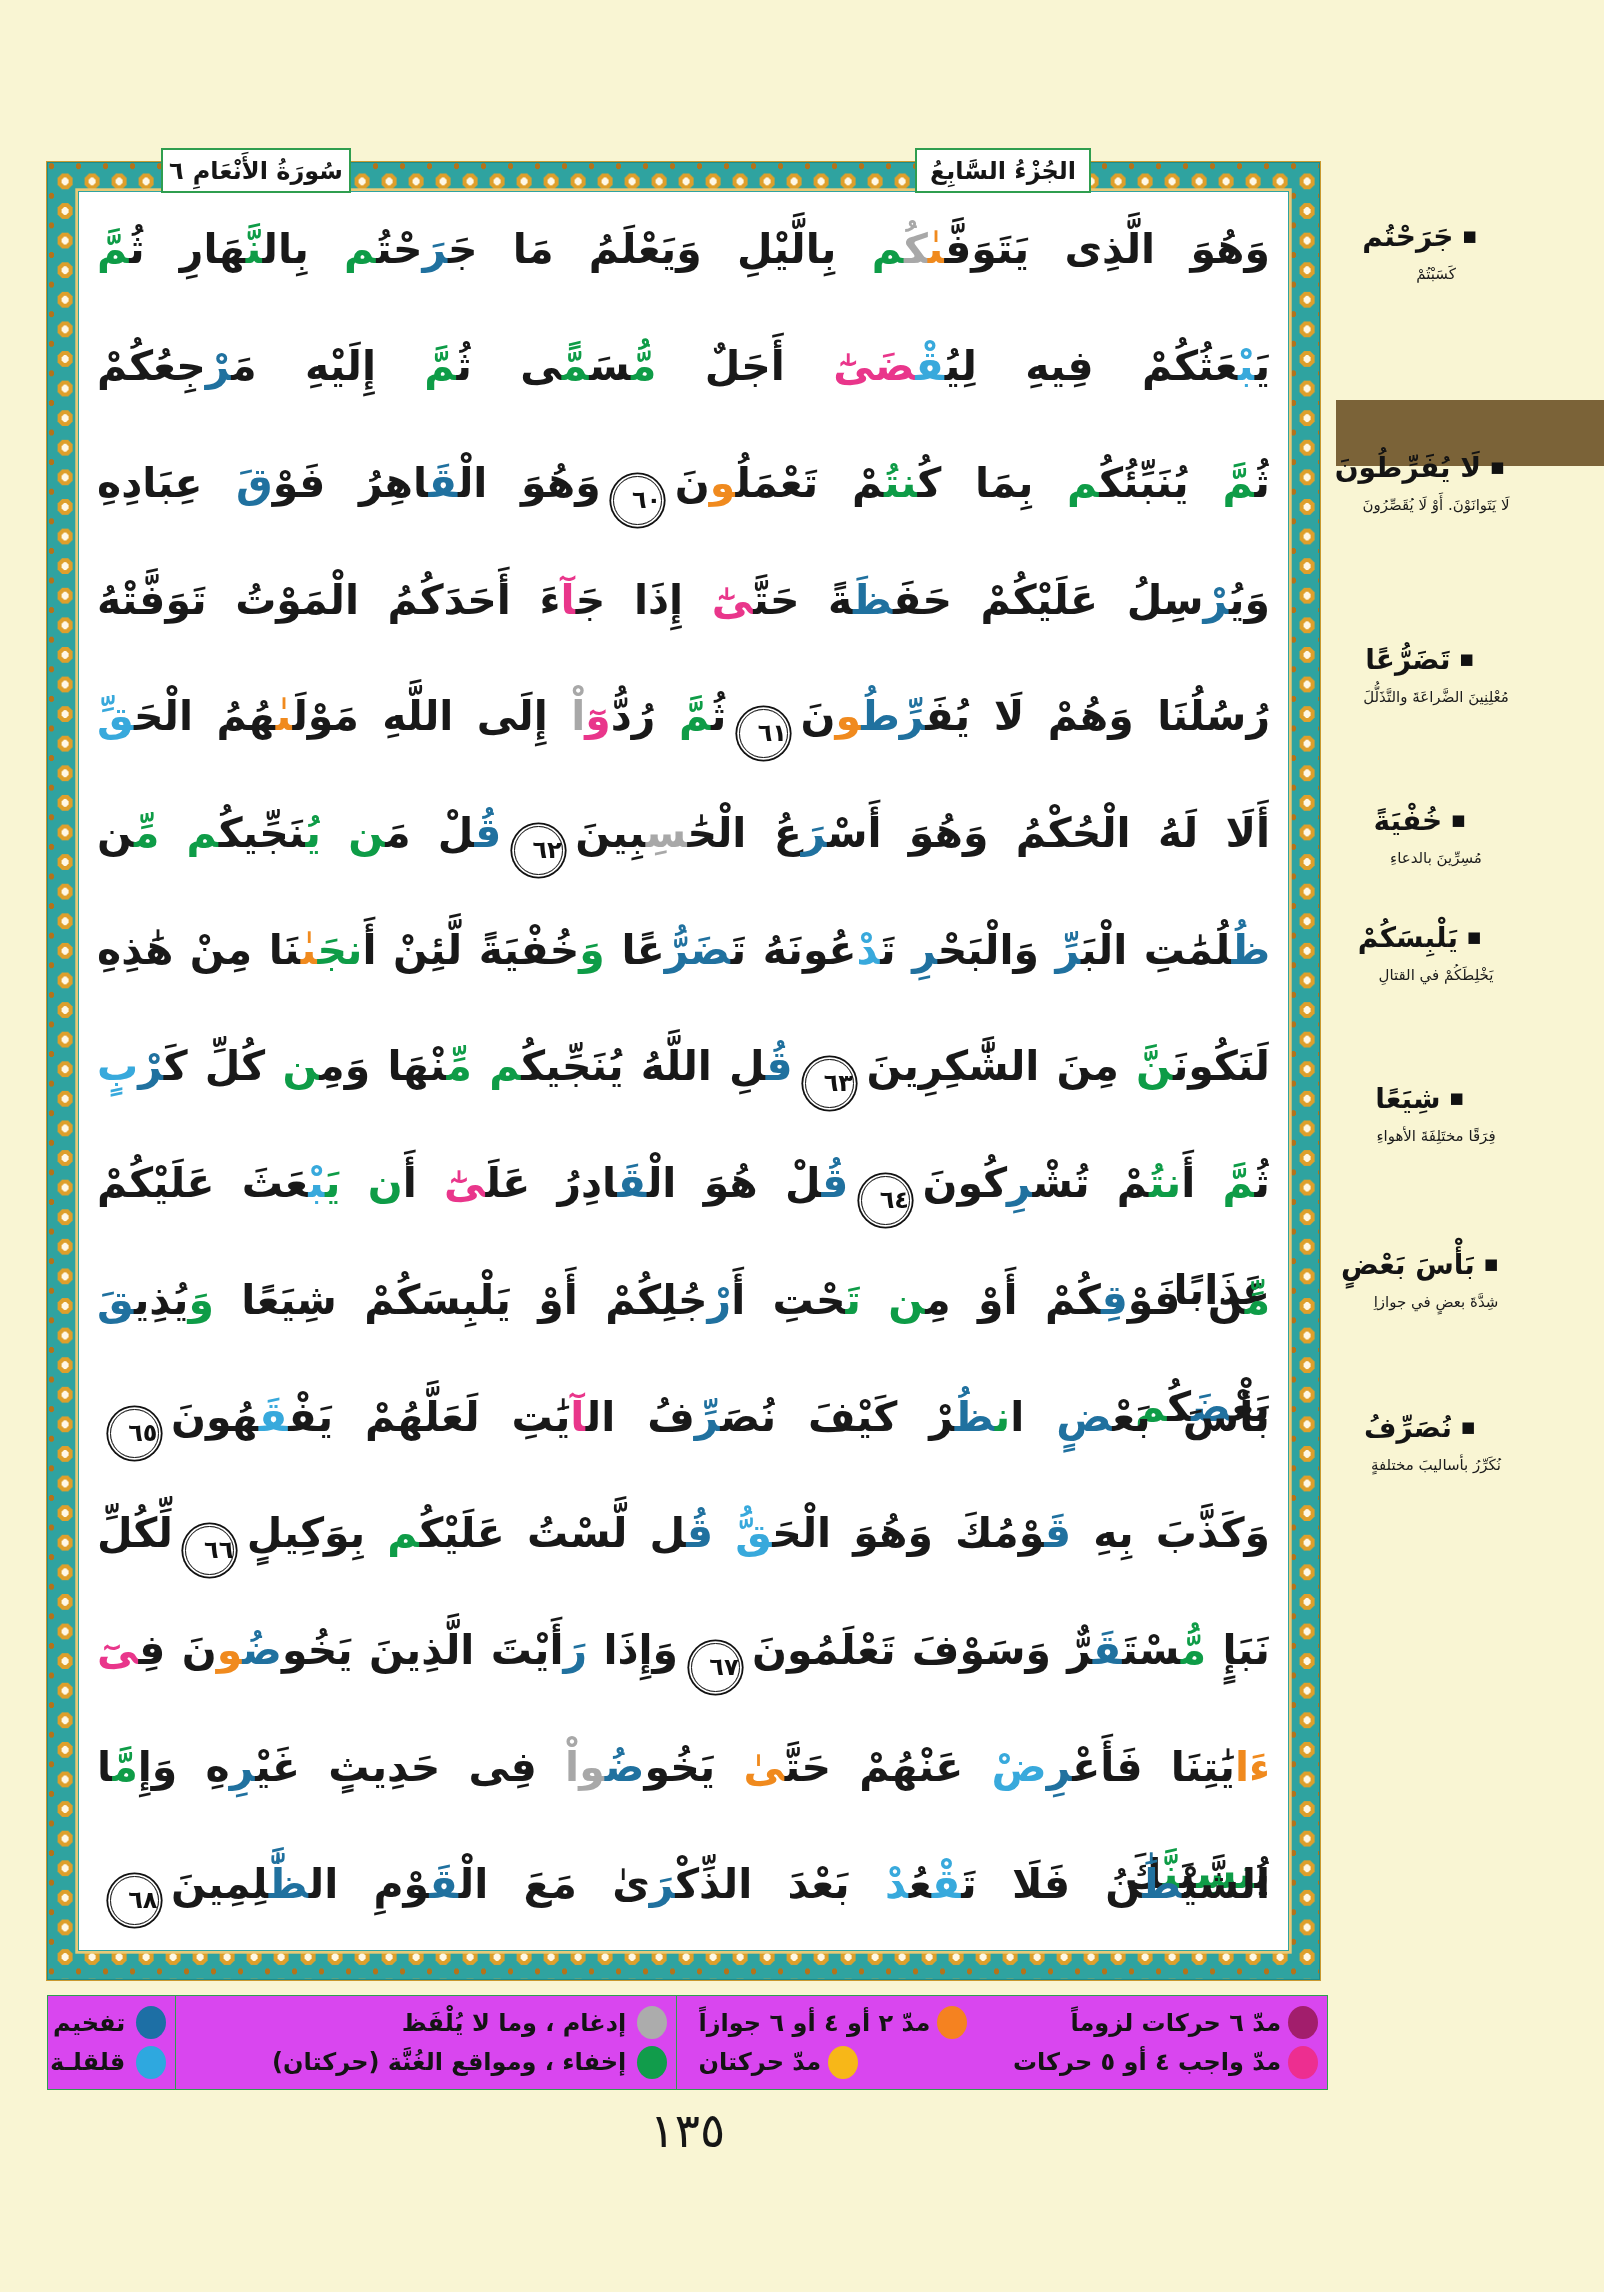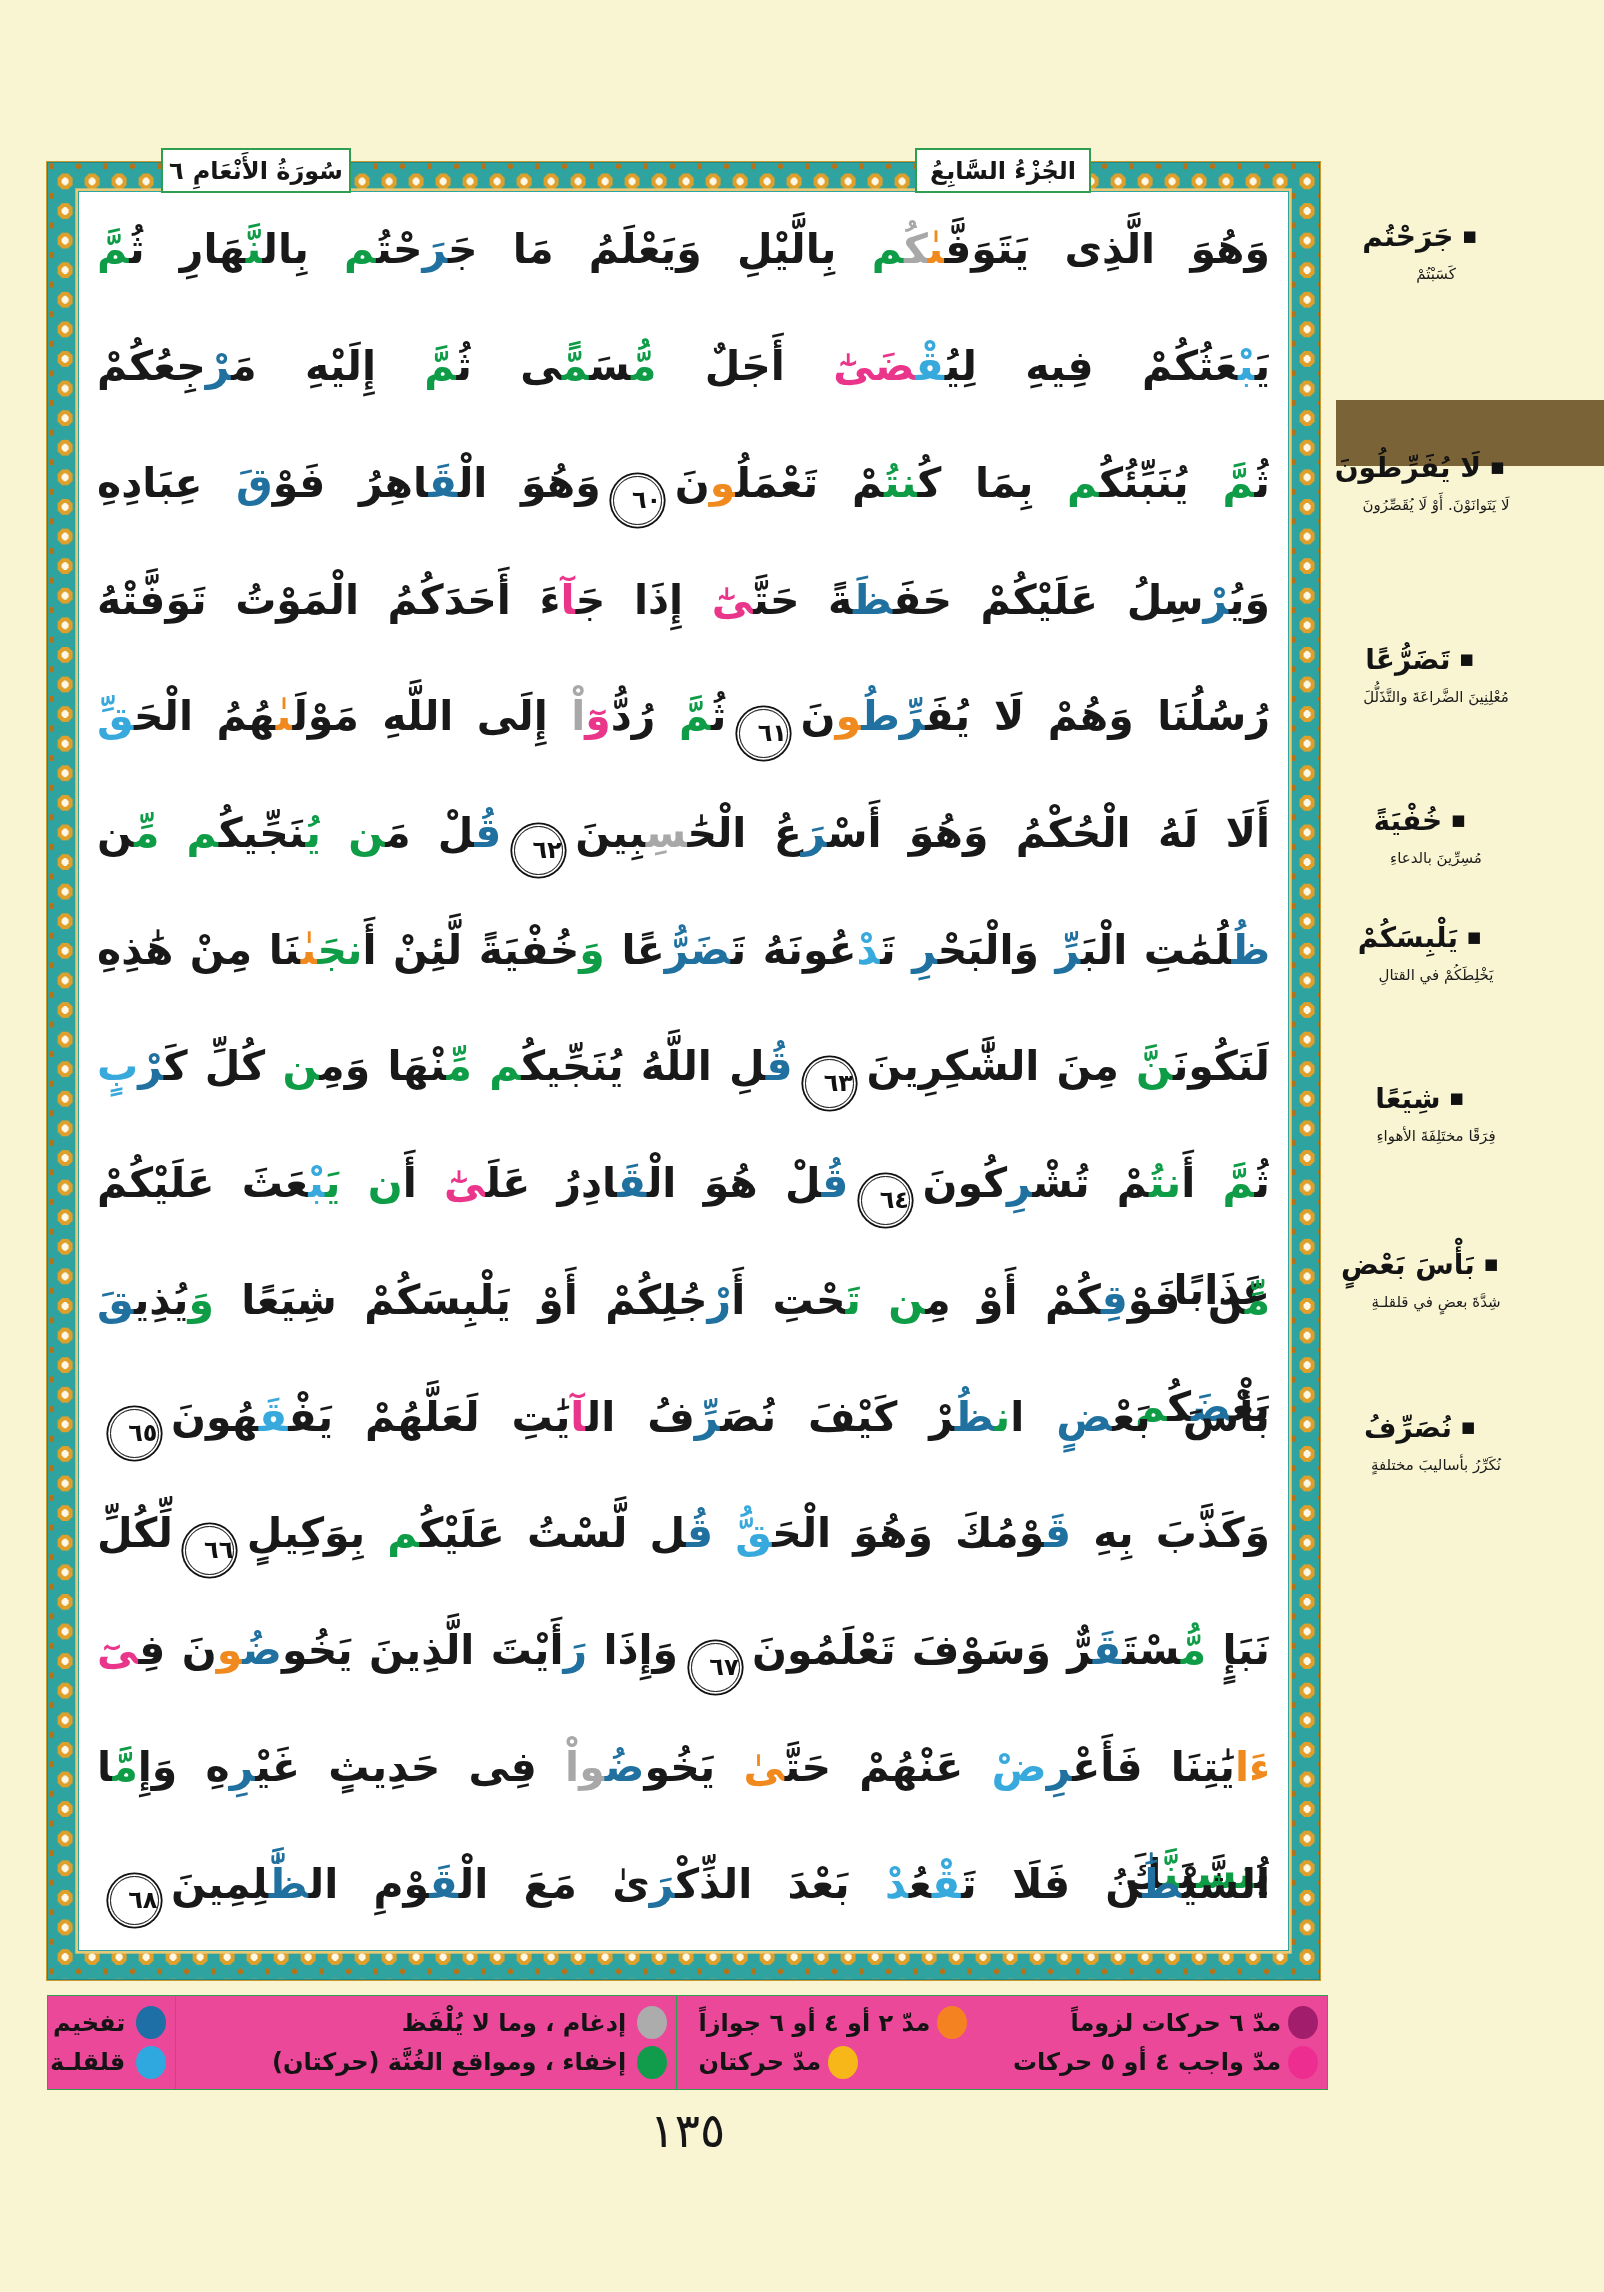--- a/index.html
+++ b/index.html
@@ -75,21 +75,21 @@
   }
   .note1{top:220px}.note2{top:451px}.note3{top:643px}.note4{top:804px}
   .note5{top:921px}.note6{top:1082px}.note7{top:1248px}.note8{top:1411px}
   .brown-block{
     position:absolute;left:1336px;top:400px;width:269px;height:66px;
     background:#7B6338;
   }
   
   .legend{
     position:absolute;left:47px;top:1995px;width:1281px;height:95px;
-    box-sizing:border-box;background:#ec4899;border:1.8px solid #2F9E4F;
+    box-sizing:border-box;background:#d946ef;border:1.8px solid #2F9E4F;
     display:flex;flex-direction:row;direction:ltr;
   }
   .cell{box-sizing:border-box;height:100%;padding:7.2px 9px;
     display:flex;flex-direction:column;justify-content:space-around;direction:rtl;}
   .cell-taf{width:127px;}
   .cell-ghu{width:502px;border-left:1.8px solid #2F9E4F;border-right:1.8px solid #2F9E4F;}
   .cell-madd{flex:1;}
   .lrow{display:flex;align-items:center;gap:10.7px;direction:rtl;
     font-size:24px;font-weight:bold;color:#141414;white-space:nowrap;}
   .lrow-double{justify-content:space-between;padding-left:12.5px;}
@@ -140,21 +140,21 @@
     <div class="note note5">
       <div class="term"><span class="bullet">■</span>يَلْبِسَكُمْ</div>
       <div class="meaning">يَخْلِطَكُمْ في القتالِ</div>
     </div>
     <div class="note note6">
       <div class="term"><span class="bullet">■</span>شِيَعًا</div>
       <div class="meaning">فِرَقًا مختَلِفَةَ الأهواءِ</div>
     </div>
     <div class="note note7">
       <div class="term"><span class="bullet">■</span>بَأْسَ بَعْضٍ</div>
-      <div class="meaning">شِدَّةَ بعضٍ في قلقلـةِ</div>
+      <div class="meaning">شِدَّةَ بعضٍ في جوازاِ</div>
     </div>
     <div class="note note8">
       <div class="term"><span class="bullet">■</span>نُصَرِّفُ</div>
       <div class="meaning">نُكَرِّرُ بأساليبَ مختلفةٍ</div>
     </div>
   </div>
 
 <div class="legend">
   <div class="cell cell-taf">
     <div class="lrow">

